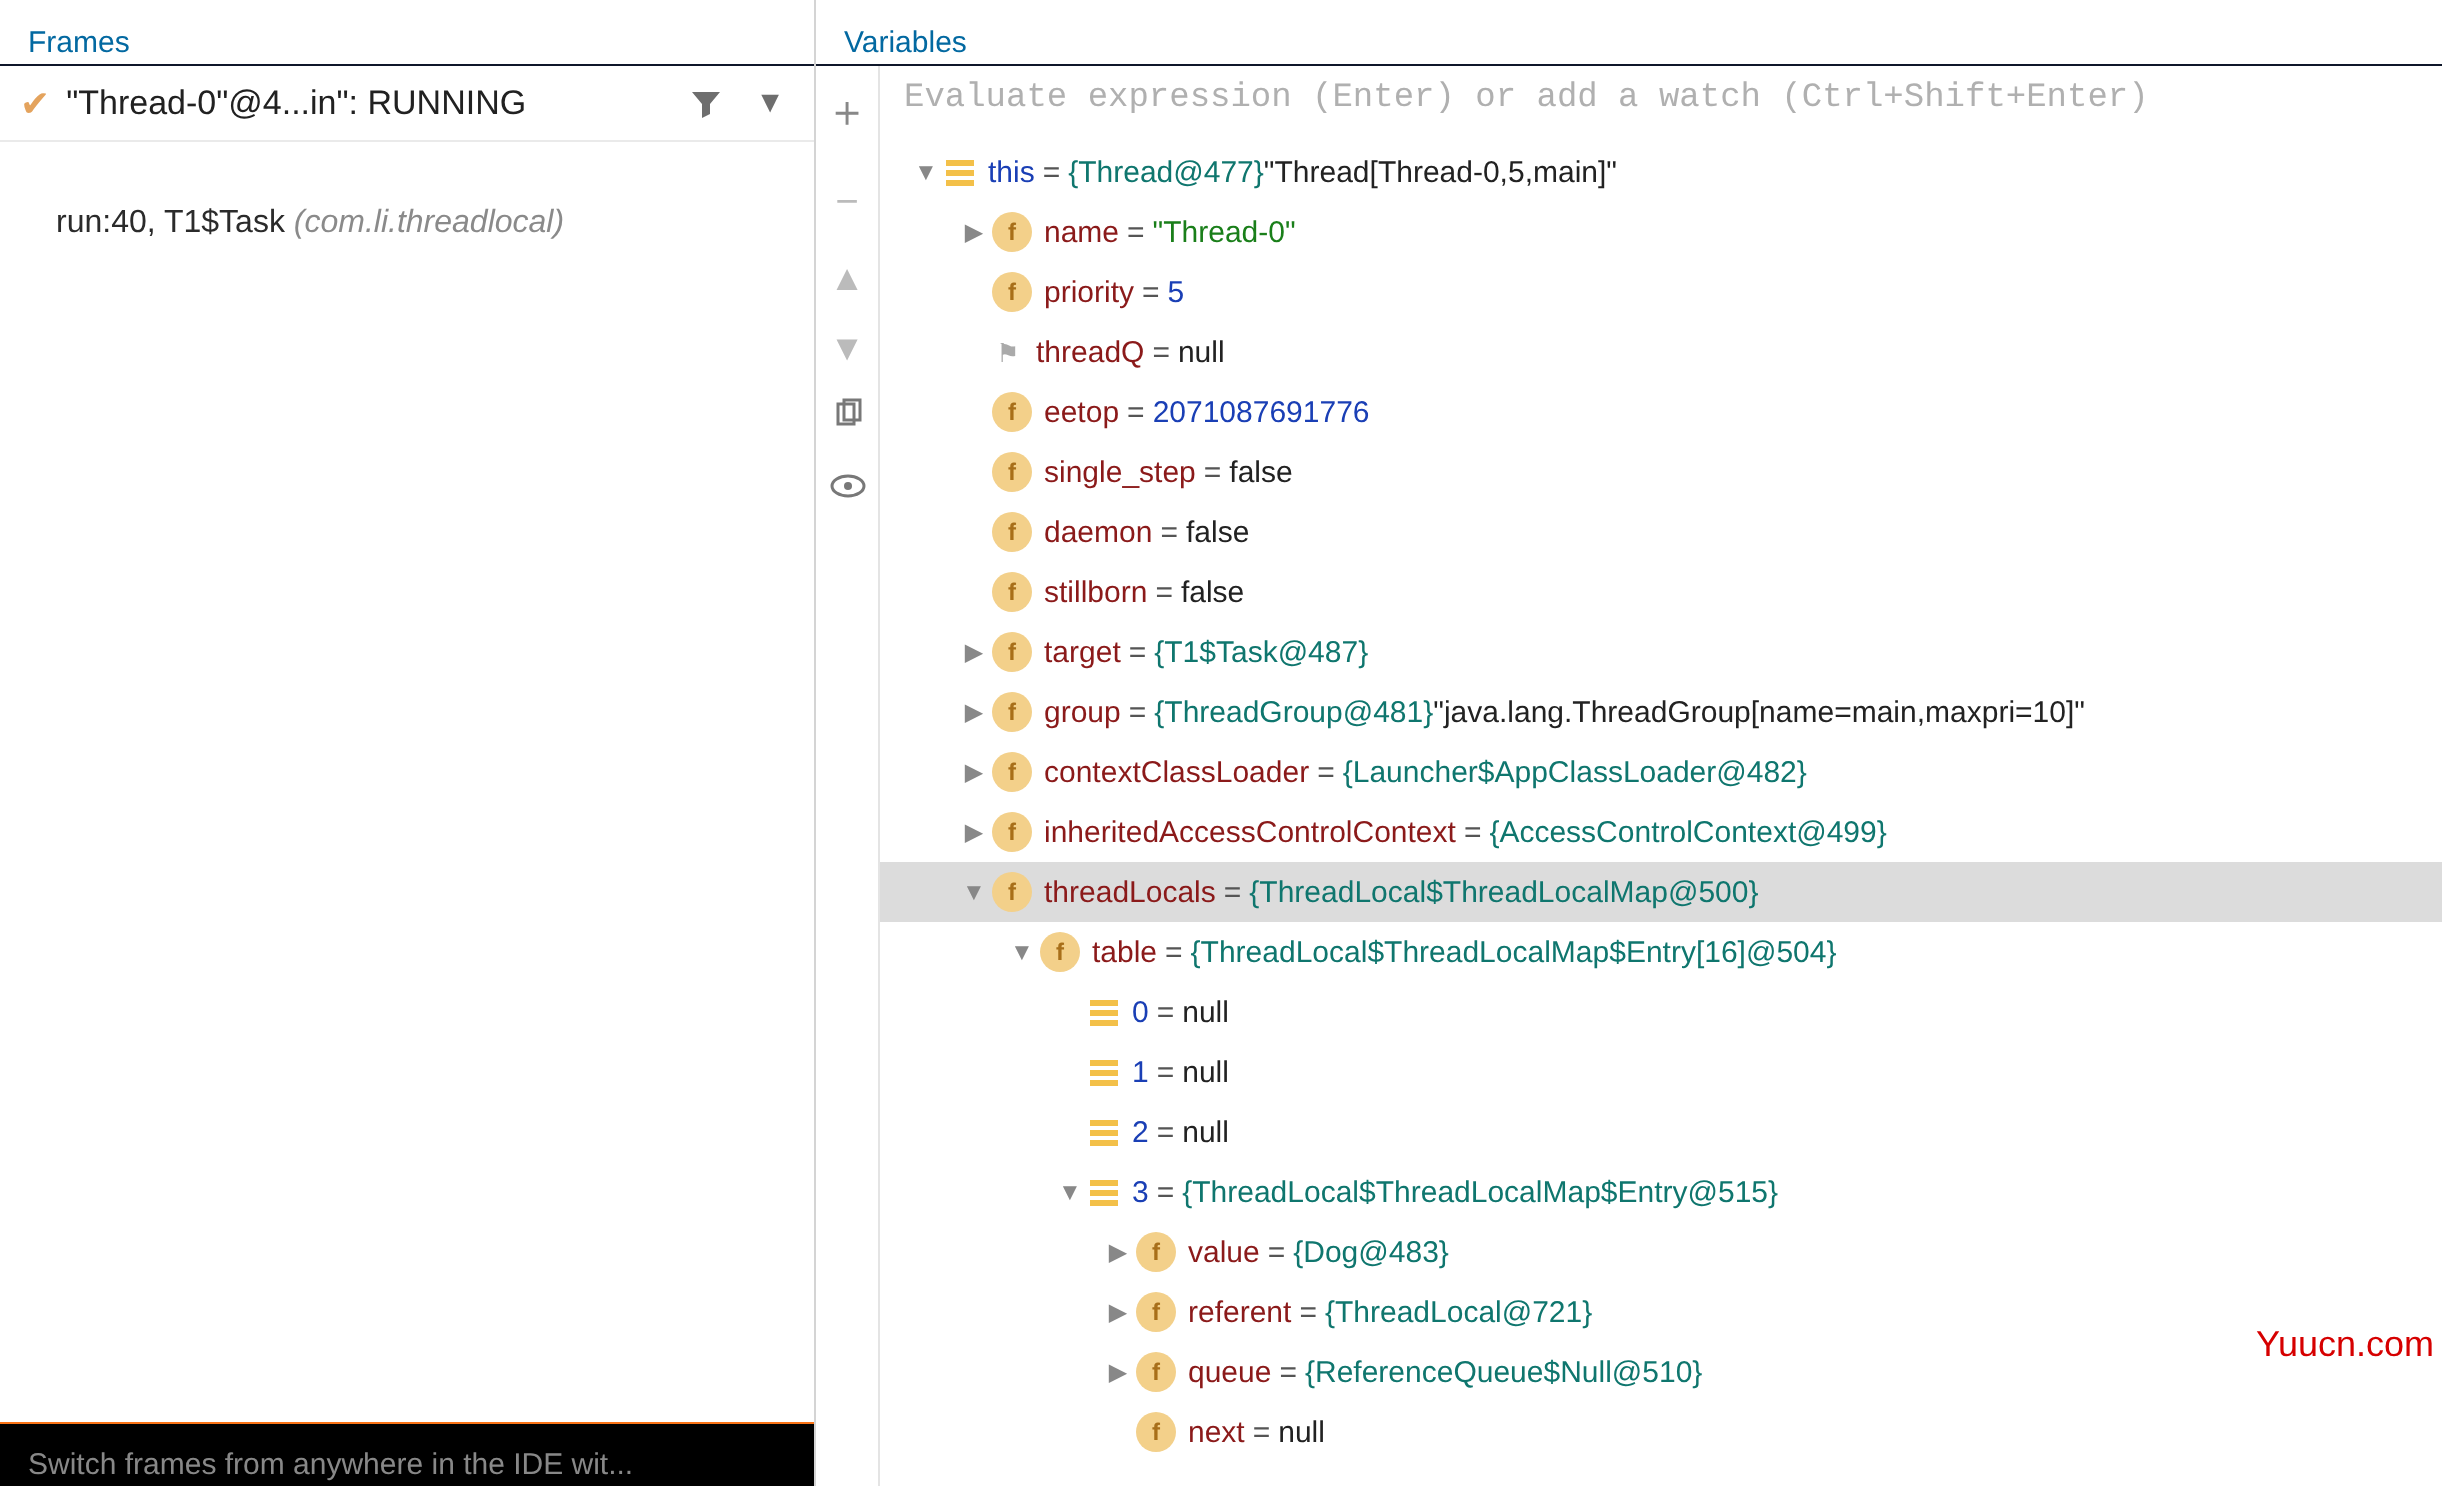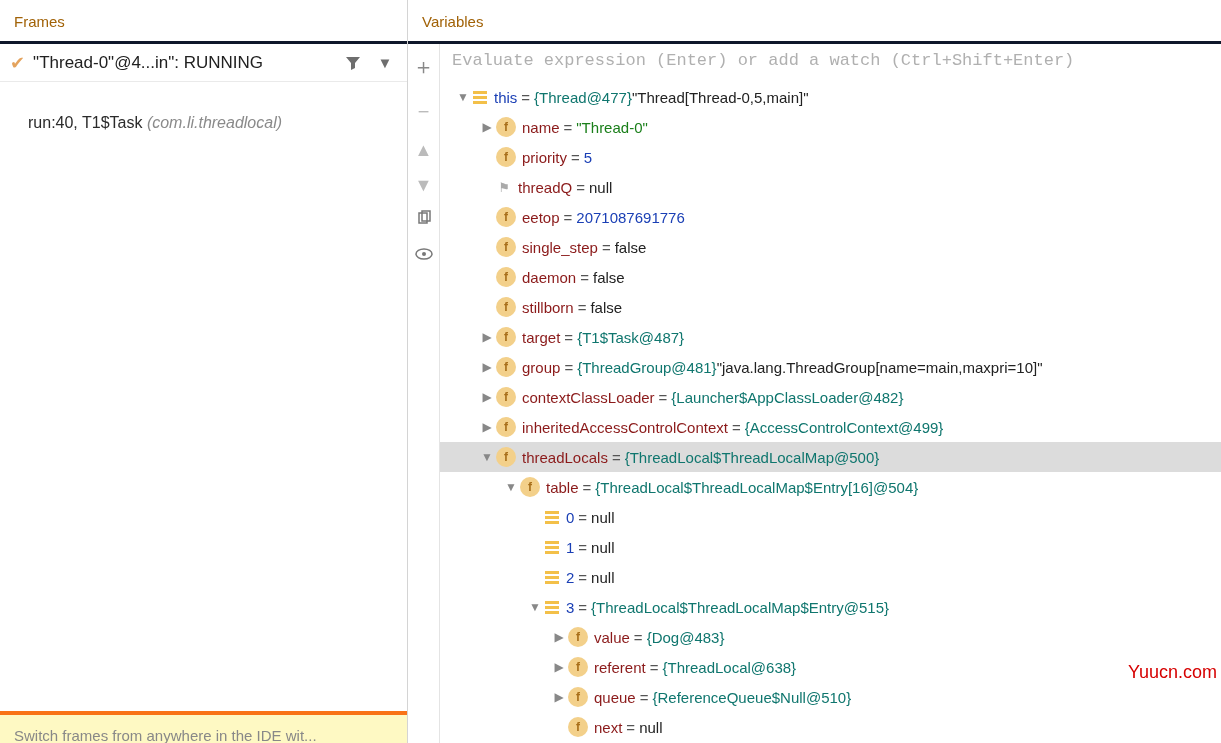--- a/index.html
+++ b/index.html
@@ -1,29 +1,29 @@
 <!DOCTYPE html>
 <html><head>
 <meta charset="utf-8">
 <style>
 * { box-sizing: border-box; margin: 0; padding: 0; }
 body { font-family: "Segoe UI", Arial, sans-serif; font-size: 15px; color: #2b2b2b; background: #fff; width: 1221px; height: 743px; overflow: hidden; }
 .main { display: flex; height: 100%; }
 .frames-panel { width: 408px; border-right: 1px solid #d4d4d4; display: flex; flex-direction: column; }
 .variables-panel { flex: 1; display: flex; flex-direction: column; }
-.panel-header { height: 44px; line-height: 44px; padding: 0 14px; font-size: 15px; color: #a16207; border-bottom: 3px solid #0f172a; }
+.panel-header { height: 33px; line-height: 44px; padding: 0 14px; font-size: 15px; color: #0369a1; border-bottom: 1px solid #0f172a; }
 .thread-row { display: flex; align-items: center; height: 38px; padding: 0 10px; gap: 8px; border-bottom: 1px solid #eaeaea; }
 .check { color: #e4a35d; font-size: 18px; }
 .thread-name { flex: 1; font-size: 17px; white-space: nowrap; overflow: hidden; text-overflow: ellipsis; color: #212121; }
 .icon-btn { width: 24px; height: 24px; display: flex; align-items: center; justify-content: center; color: #6e6e6e; cursor: pointer; }
 .frame-row { height: 34px; line-height: 34px; padding: 0 14px 0 28px; font-size: 16px; white-space: nowrap; overflow: hidden; text-overflow: ellipsis; cursor: pointer; margin-top: 24px; }
 .frame-row.selected { background: #1e77d2; color: #fff; }
 .frame-row .pkg { color: #8a8a8a; font-style: italic; }
 .frame-row.selected .pkg { color: #d8e8f8; font-style: italic; }
-.tip { height: 32px; line-height: 32px; padding: 5px 14px; background: #fef9c3; color: #888; font-size: 15px; white-space: nowrap; overflow: hidden; text-overflow: ellipsis; border-top: 4px solid #f97316; }
+.tip { height: 32px; line-height: 32px; padding: 5px 14px; background: #000000; color: #888; font-size: 15px; white-space: nowrap; overflow: hidden; text-overflow: ellipsis; border-top: 1px solid #f97316; }
 .frames-fill { flex: 1; }
 .var-body { flex: 1; display: flex; }
 .toolbar-v { width: 32px; border-right: 1px solid #e4e4e4; display: flex; flex-direction: column; align-items: center; padding-top: 8px; gap: 14px; }
 .toolbar-v .tb { color: #787878; font-size: 18px; cursor: pointer; }
 .var-content { flex: 1; display: flex; flex-direction: column; overflow: hidden; }
 .eval-row { height: 34px; line-height: 34px; padding: 0 12px; font-family: Liberation Mono, monospace; font-size: 17px; color: #b0b0b0; white-space: nowrap; overflow: hidden; }
 .tree { flex: 1; overflow: auto; padding: 4px 0 8px 0; }
 .tree-row { display: flex; align-items: center; height: 30px; padding-right: 8px; white-space: nowrap; }
 .tree-row.sel { background: #dcdcdc; }
 .ind { display: inline-block; width: 24px; }
@@ -295,21 +295,21 @@
             <div class="tree-row">
               <span style="width:14px;display:inline-block"></span>
               <span class="ind"></span>
               <span class="ind"></span>
               <span class="ind"></span>
               <span class="ind"></span>
               <span class="arrow ">▶</span>
               <span class="icon-f">f</span>
               <span class="fname">referent</span>
               <span class="eq">=</span>
-              <span class="ref">{ThreadLocal@638}</span>
+              <span class="ref">{ThreadLocal@721}</span>
             </div>
             <div class="tree-row">
               <span style="width:14px;display:inline-block"></span>
               <span class="ind"></span>
               <span class="ind"></span>
               <span class="ind"></span>
               <span class="ind"></span>
               <span class="arrow ">▶</span>
               <span class="icon-f">f</span>
               <span class="fname">queue</span>

